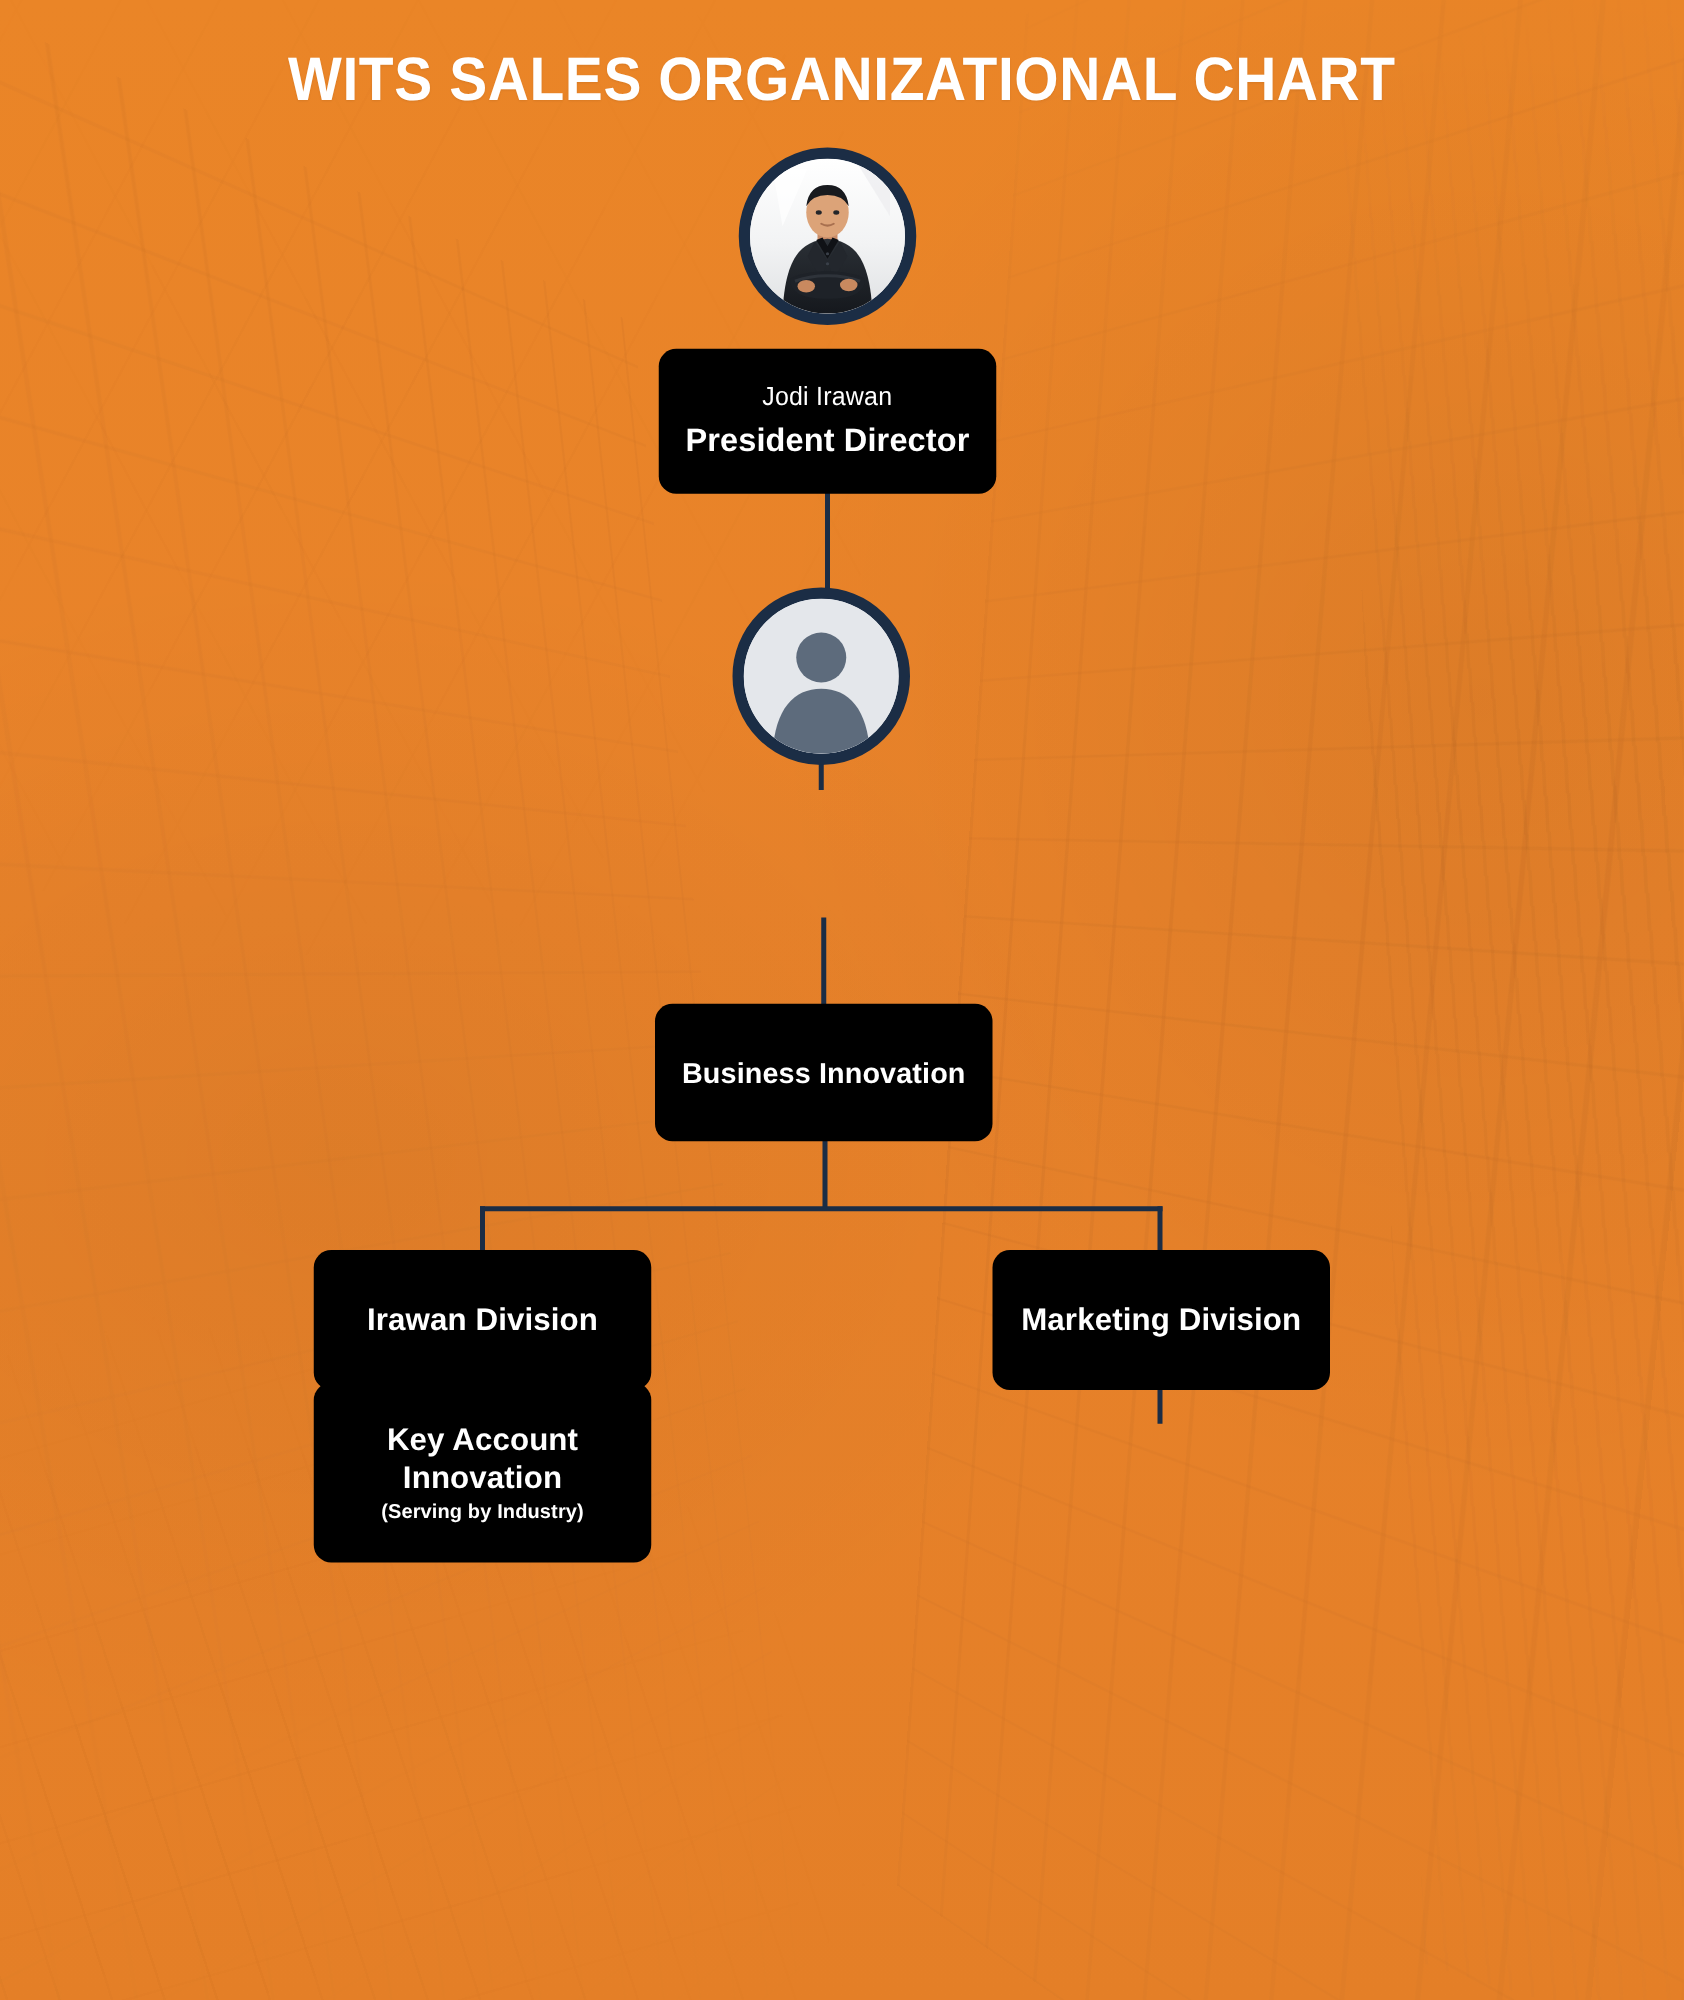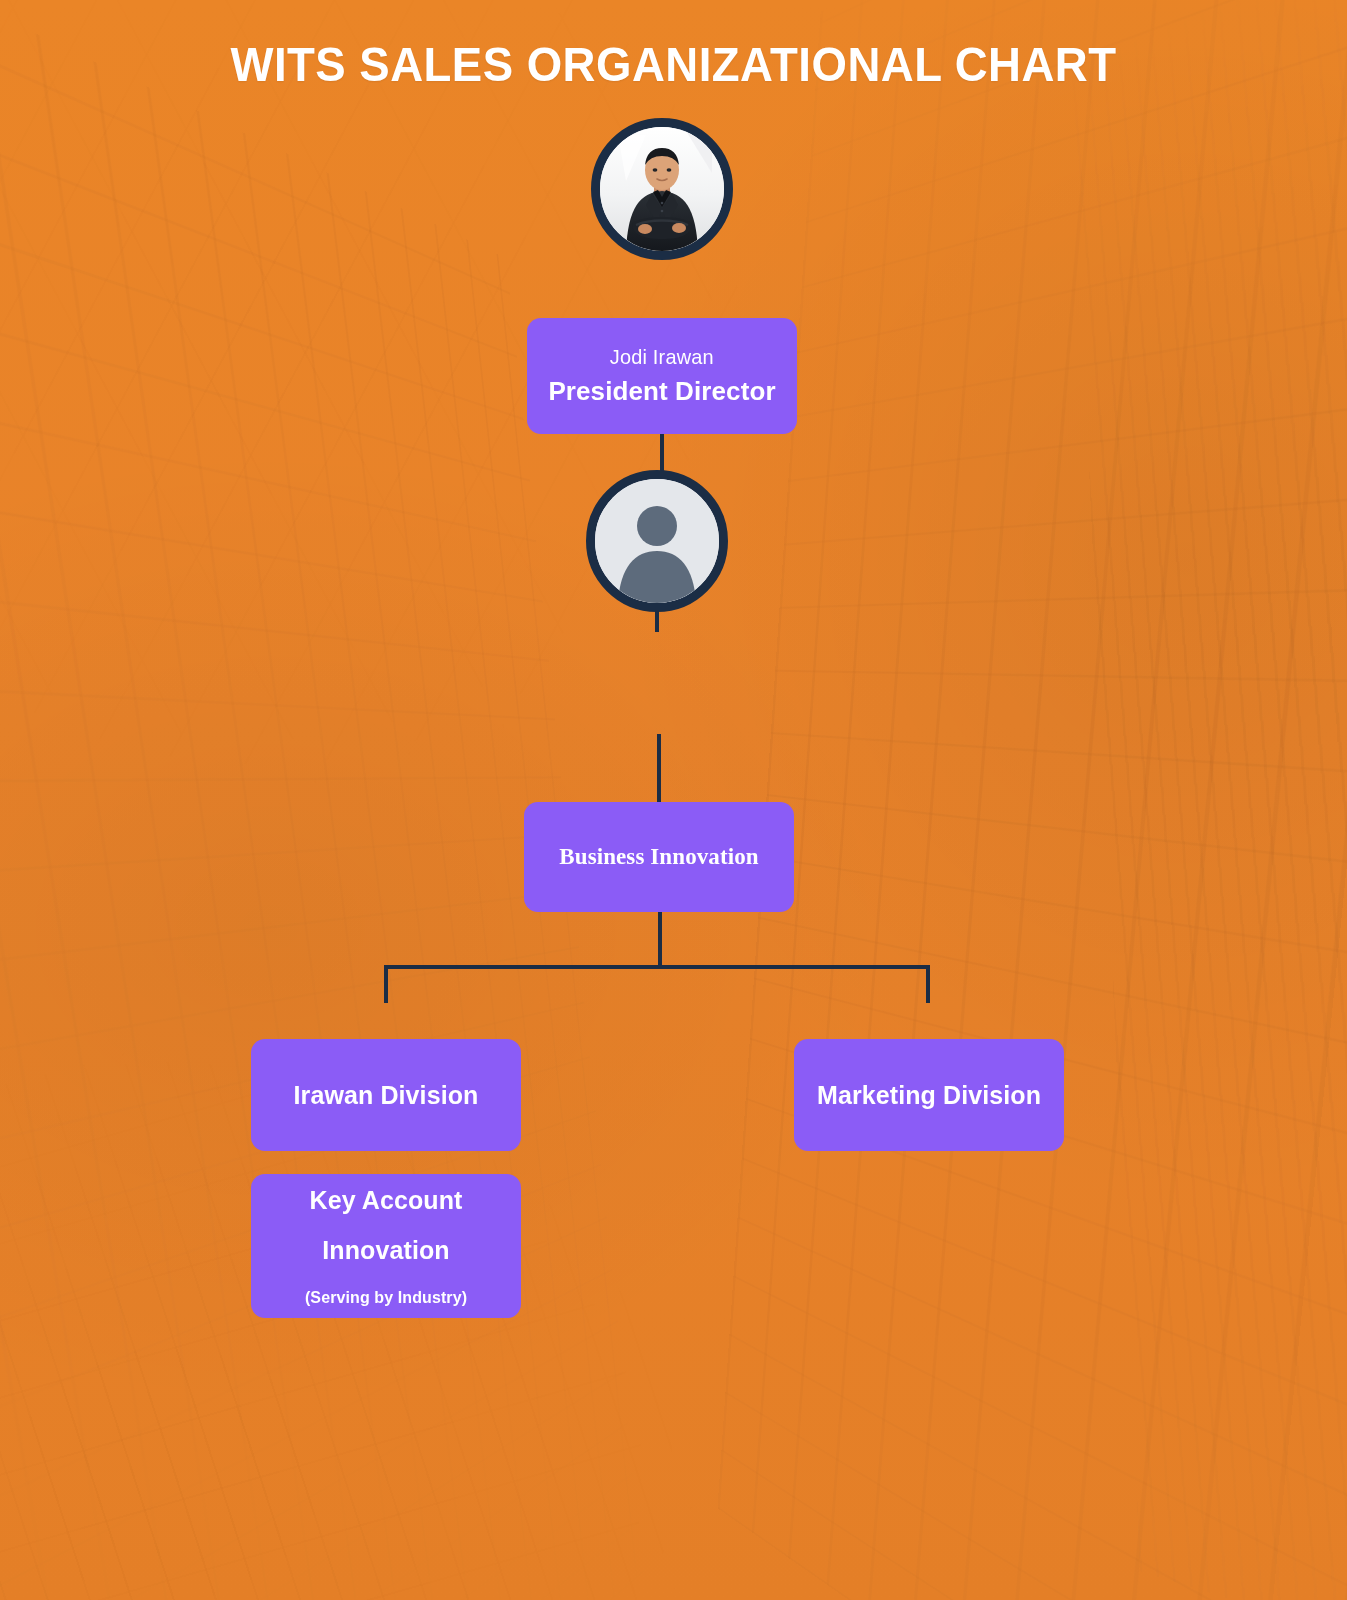--- a/index.html
+++ b/index.html
@@ -190,31 +190,30 @@
     left: 586px;
     top: 470px;
   }
 
   .avatar svg { display: block; width: 100%; height: 100%; }
 
   
   .node {
     position: absolute;
     z-index: 2;
-    background: #8b5cf6;
+    background: #000000;
     border-radius: 14px;
     color: #FFFFFF;
     display: flex;
     flex-direction: column;
     align-items: center;
     justify-content: center;
     text-align: center;
     padding: 8px 12px;
     line-height: 1.22;
-    margin-top: 39px;
   }
 
   .node-name {
     font-size: 21px;
     font-weight: 400;
     letter-spacing: 0.2px;
     margin-bottom: 6px;
     transform: scaleX(0.95);
   }
 
@@ -239,24 +238,24 @@
   .node-sub {
     font-size: 16px;
     font-weight: 700;
     letter-spacing: 0.1px;
     margin-top: 2px;
   }
 
   
   #node-president   { left: 527px;  top: 279px;  width: 270px; height: 116px; }
   #node-gm          { left: 522px;  top: 626px;  width: 270px; height: 110px; }
-  #node-innovation  { left: 524px;  top: 763px;  width: 270px; height: 110px; font-family: Liberation Serif, serif; }
+  #node-innovation  { left: 524px;  top: 803px;  width: 270px; height: 110px; }
   #node-sales-div   { left: 251px;  top: 1000px; width: 270px; height: 112px; }
   #node-mkt-div     { left: 794px;  top: 1000px; width: 270px; height: 112px; }
-  #node-key-account { left: 251px;  top: 1135px; width: 270px; height: 144px; gap: 20px; }
+  #node-key-account { left: 251px;  top: 1106px; width: 270px; height: 144px; }
   #node-biz-dev     { left: 794px;  top: 1135px; width: 270px; height: 162px; }
 </style>
 </head>
 <body>
 
 <div class="bg-texture">
   <div class="bg-base"></div>
   <div class="streaks"></div>
   <div class="tower-left"></div>
   <div class="tower-right"></div>

